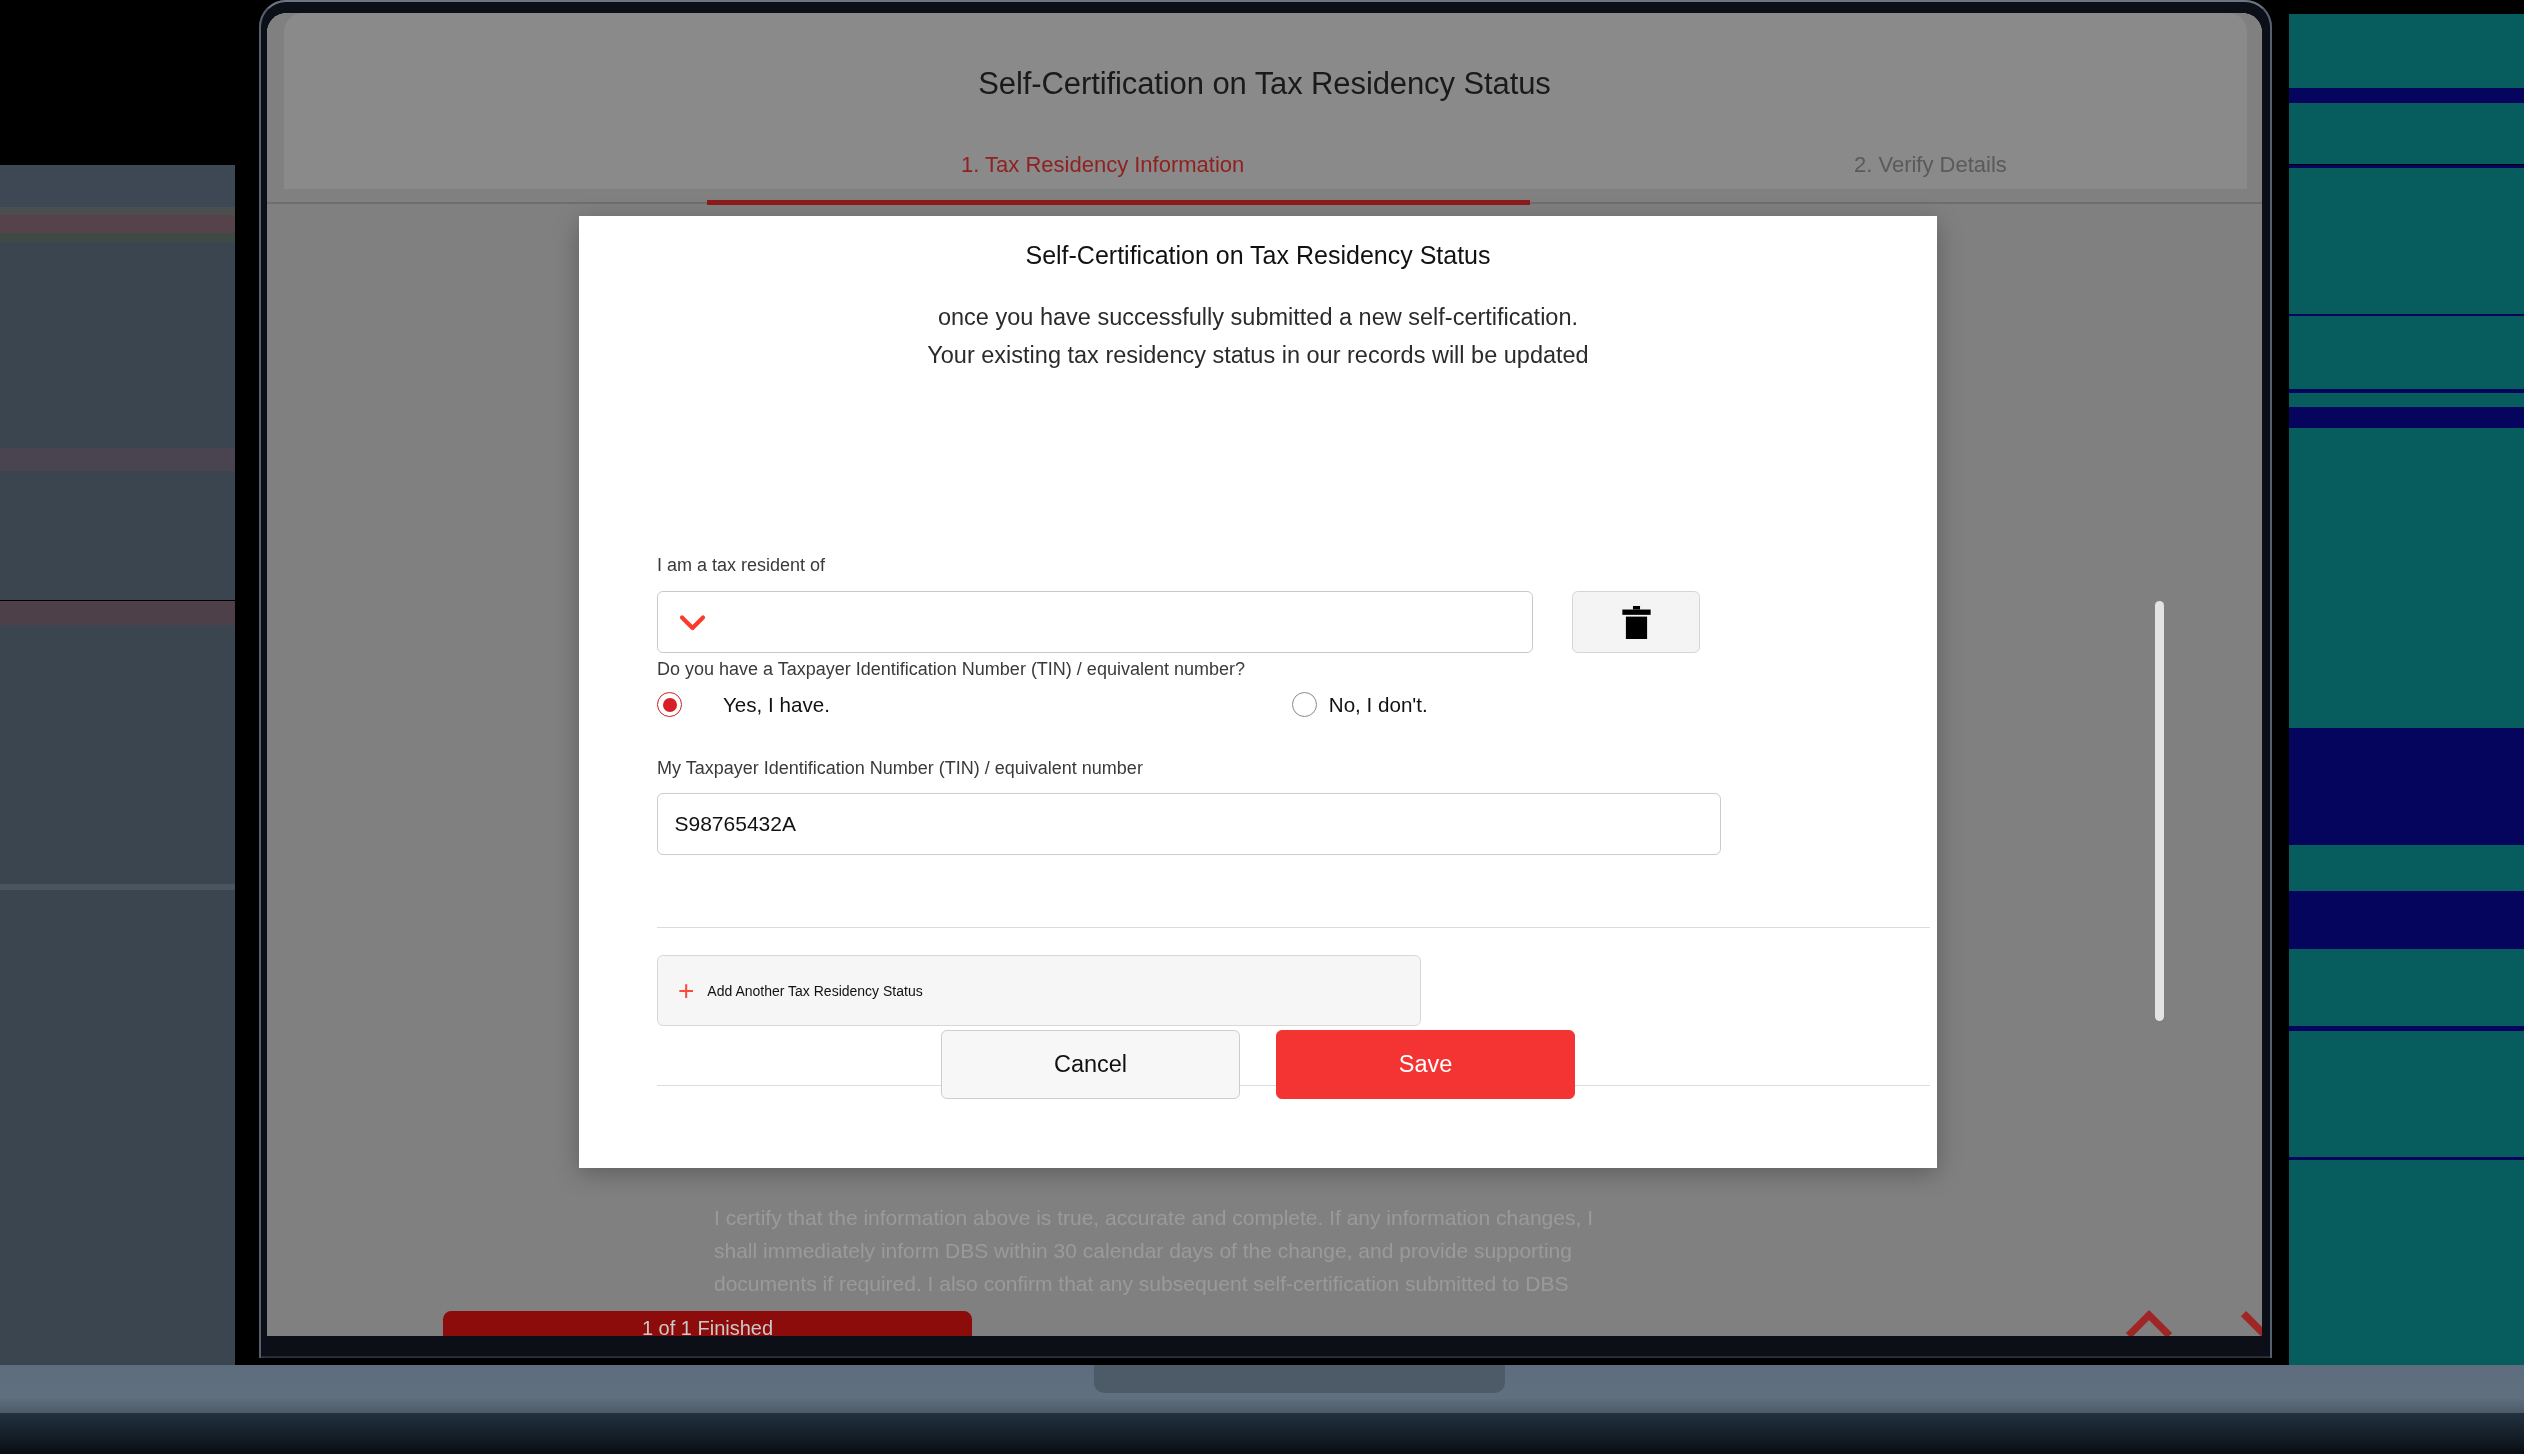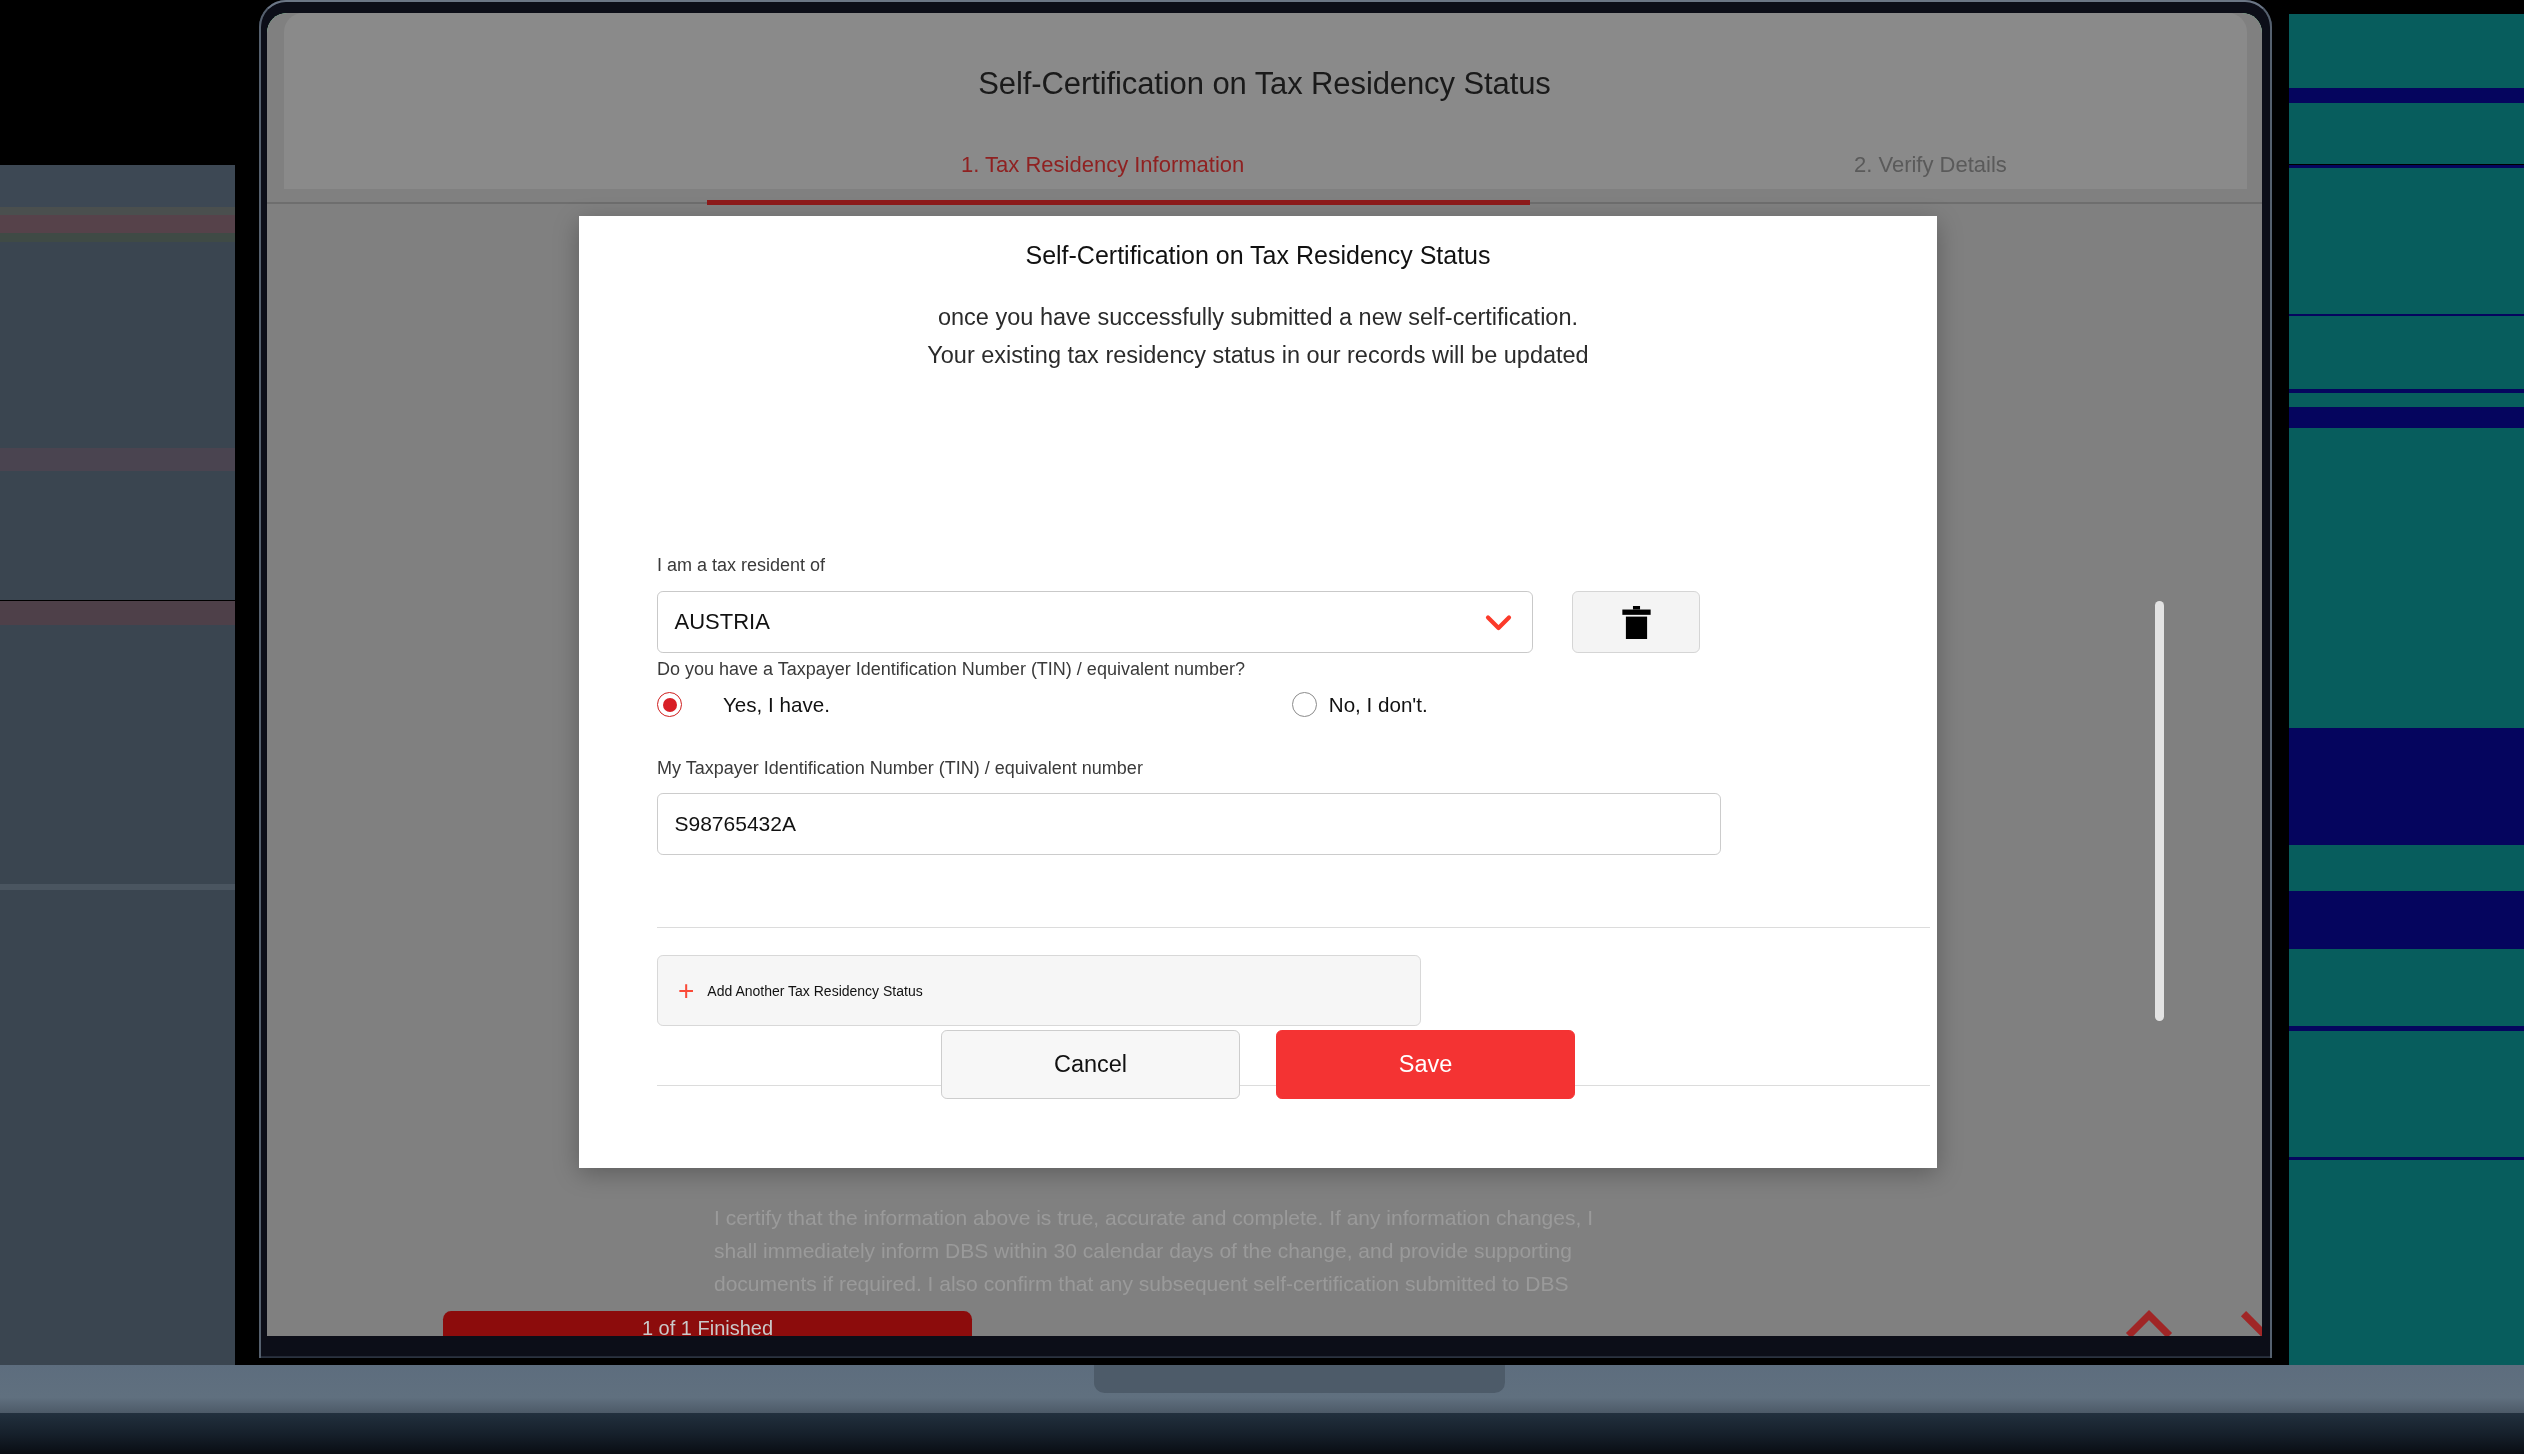--- a/index.html
+++ b/index.html
@@ -392,21 +392,20 @@
       <div class="modal-desc">
         <div>once you have successfully submitted a new self-certification.</div>
         <div>Your existing tax residency status in our records will be updated</div>
       </div>
 
       <div class="modal-body">
 
         <div class="field-label" style="left:42px; top:116px;">I am a tax resident of</div>
 
         <div class="select-box">
-          <span class="select-value">AUSTRIA</span>
           <svg class="select-chevron" viewBox="0 0 100 100">
             <path d="M20 36 L50 66 L80 36" stroke="#fb3a2a" stroke-width="12" fill="none" stroke-linecap="round" stroke-linejoin="round"></path>
           </svg>
         </div>
 
         <div class="trash-btn">
           <svg viewBox="0 0 52 56">
             <rect x="20" y="0" width="12" height="6" fill="#000"></rect>
             <rect x="2" y="6" width="48" height="9" fill="#000"></rect>
             <rect x="8" y="18" width="36" height="38" fill="#000"></rect>

